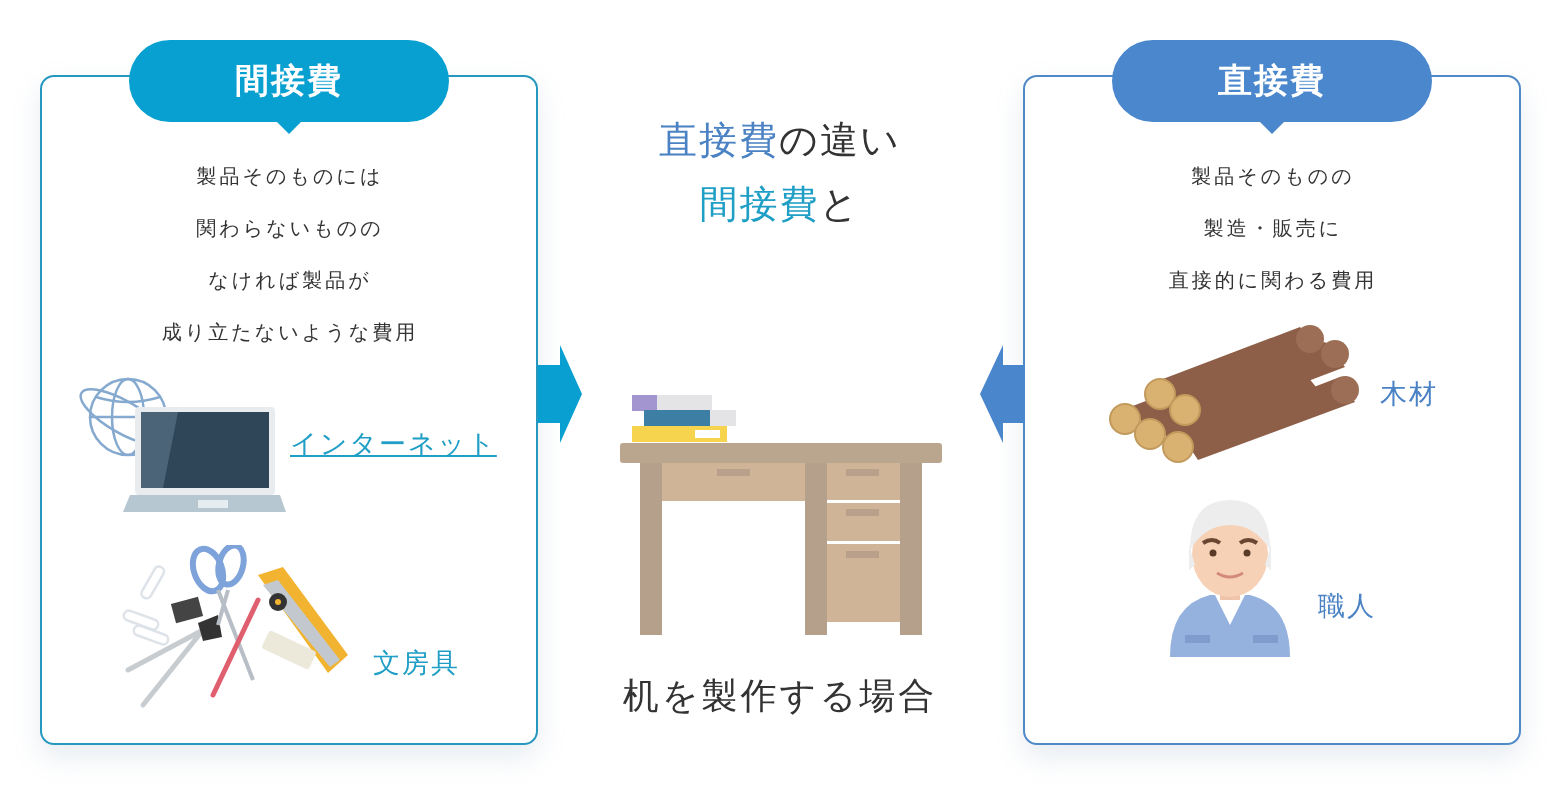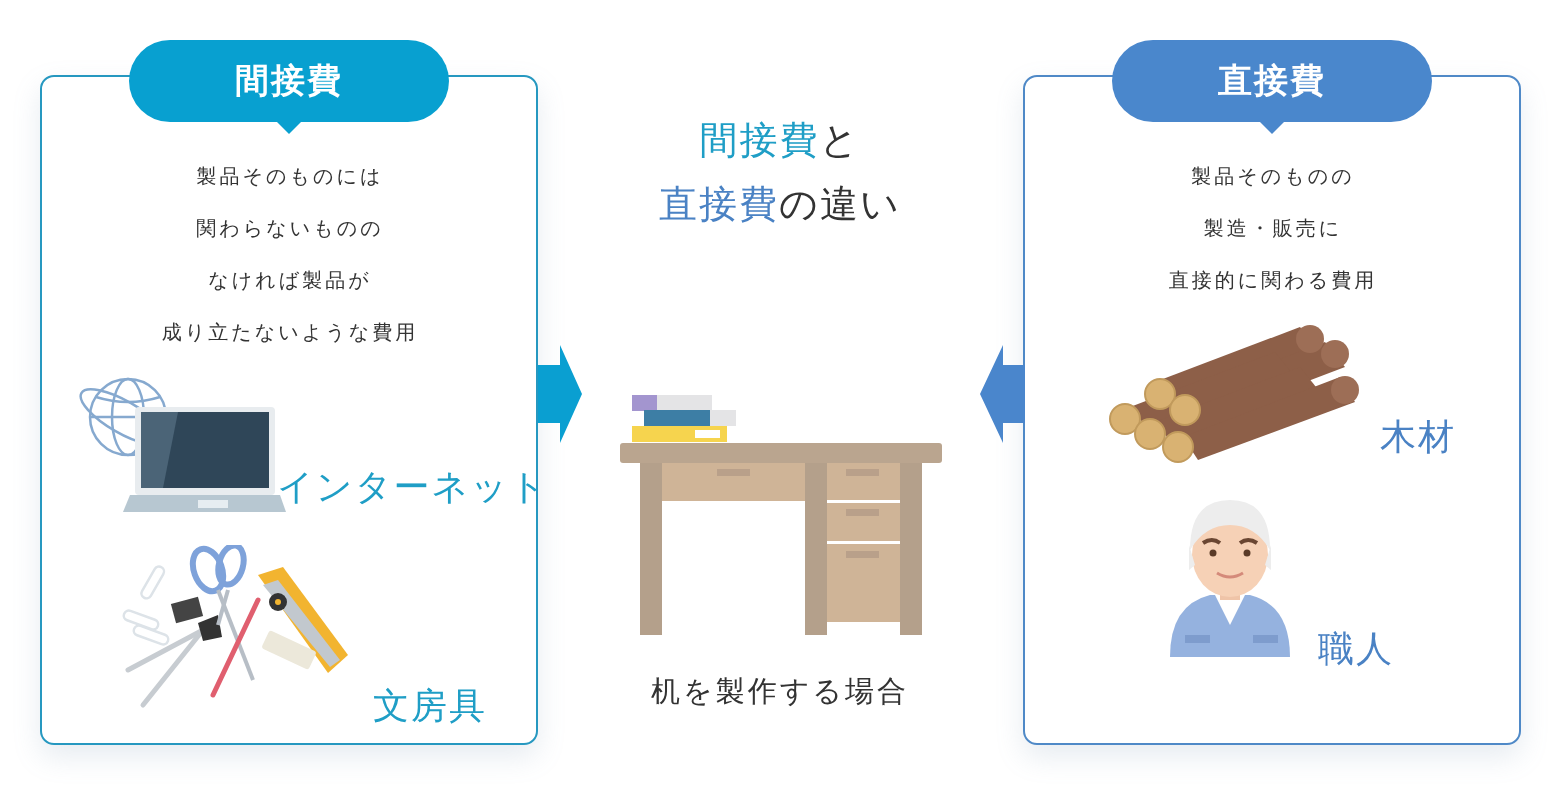--- a/index.html
+++ b/index.html
@@ -28,29 +28,29 @@
   .pill.right { left: 1112px; background: #4a87cc; }
   .pill.right::after { border-top-color: #4a87cc; }
 
   .desc {
     position: absolute; text-align: center; font-size: 20px; line-height: 52px;
     letter-spacing: 3px; color: #333333; white-space: pre-line;
   }
   .desc.left { left: 50px; width: 480px; top: 150px; }
   .desc.right { left: 1033px; width: 480px; top: 150px; }
 
-  .item-label { position: absolute; font-size: 36px; letter-spacing: 2px; margin-top: 37px; }
+  .item-label { position: absolute; font-size: 27px; letter-spacing: 2px; }
   .cyan { color: #1f9ec6; }
   .blue { color: #4a82c4; }
 
   .title { position: absolute; left: 620px; width: 320px; top: 108px; text-align: center; font-size: 38px; line-height: 64px; letter-spacing: 2px; color: #333; }
   .title .hl1 { color: #1f9ec6; }
   .title .hl2 { color: #4a82c4; }
 
-  .caption { position: absolute; left: 620px; width: 320px; top: 672px; text-align: center; font-size: 29px; letter-spacing: 3px; color: #333; }
+  .caption { position: absolute; left: 620px; width: 320px; top: 672px; text-align: center; font-size: 36px; letter-spacing: 3px; color: #333; }
 
   .arrow { position: absolute; top: 345px; }
   .illus { position: absolute; }
 </style>
 </head>
 <body>
 
 <div class="panel left"></div>
 <div class="pill left">間接費</div>
 <div class="desc left">製品そのものには
@@ -65,21 +65,21 @@
     <path d="M12 45 H88"></path>
     <path d="M18 25 Q50 35 82 25"></path>
     <ellipse cx="45" cy="45" rx="48" ry="16" transform="rotate(30 45 45)"></ellipse>
   </g>
   <rect x="57" y="35" width="140" height="88" rx="4" fill="#e8ecef"></rect>
   <rect x="63" y="40" width="128" height="76" fill="#2f4658"></rect>
   <polygon points="63,116 63,40 100,40 85,116" fill="#4b6477"></polygon>
   <polygon points="52,123 202,123 208,140 45,140" fill="#b7c7d1"></polygon>
   <rect x="120" y="128" width="30" height="8" fill="#e6edf1"></rect>
 </svg>
-<div class="item-label cyan" style="left:277px;top:426px;">インターネット</div>
+<div class="item-label cyan" style="left:290px;top:426px;text-decoration:underline;">インターネット</div>
 
 <svg class="illus" style="left:118px;top:545px;" width="235" height="165" viewBox="0 0 235 165">
   <g fill="none" stroke="#dde3e8" stroke-width="2.5">
     <rect x="30" y="20" width="10" height="35" rx="5" transform="rotate(30 35 37)"></rect>
     <rect x="5" y="70" width="36" height="10" rx="5" transform="rotate(20 23 75)"></rect>
     <rect x="15" y="85" width="36" height="10" rx="5" transform="rotate(20 33 90)"></rect>
   </g>
   <rect x="55" y="55" width="28" height="20" fill="#444" transform="rotate(-15 69 65)"></rect>
   <g stroke="#c7ccd1" stroke-width="5" stroke-linecap="round">
     <line x1="85" y1="85" x2="10" y2="125"></line>
@@ -146,22 +146,22 @@
 <div class="item-label blue" style="left:1318px;top:588px;">職人</div>
 
 <svg class="arrow" style="left:538px;" width="45" height="98" viewBox="0 0 45 98">
   <polygon points="0,20 22,20 22,0 44,49 22,98 22,78 0,78" fill="#0a9fd1"></polygon>
 </svg>
 <svg class="arrow" style="left:980px;" width="45" height="98" viewBox="0 0 45 98">
   <polygon points="45,20 23,20 23,0 0,49 23,98 23,78 45,78" fill="#4a86cc"></polygon>
 </svg>
 
 <div class="title">
+  <div><span class="hl2">直接費</span><span>の違い</span></div>
   <div><span class="hl1">間接費</span><span>と</span></div>
-  <div><span class="hl2">直接費</span><span>の違い</span></div>
 </div>
 
 <svg class="illus" style="left:620px;top:390px;" width="322" height="246" viewBox="0 0 322 246">
   <rect x="12" y="5" width="78" height="16" fill="#a395cf"></rect>
   <rect x="37" y="5" width="55" height="16" fill="#e4e4e6"></rect>
   <rect x="24" y="20" width="88" height="16" fill="#3d7ea5"></rect>
   <rect x="90" y="20" width="26" height="16" fill="#e4e4e6"></rect>
   <rect x="12" y="36" width="95" height="16" fill="#f6d44e"></rect>
   <rect x="75" y="40" width="25" height="8" fill="#ffffff"></rect>
   <rect x="0" y="53" width="322" height="20" rx="3" fill="#baa58f"></rect>

